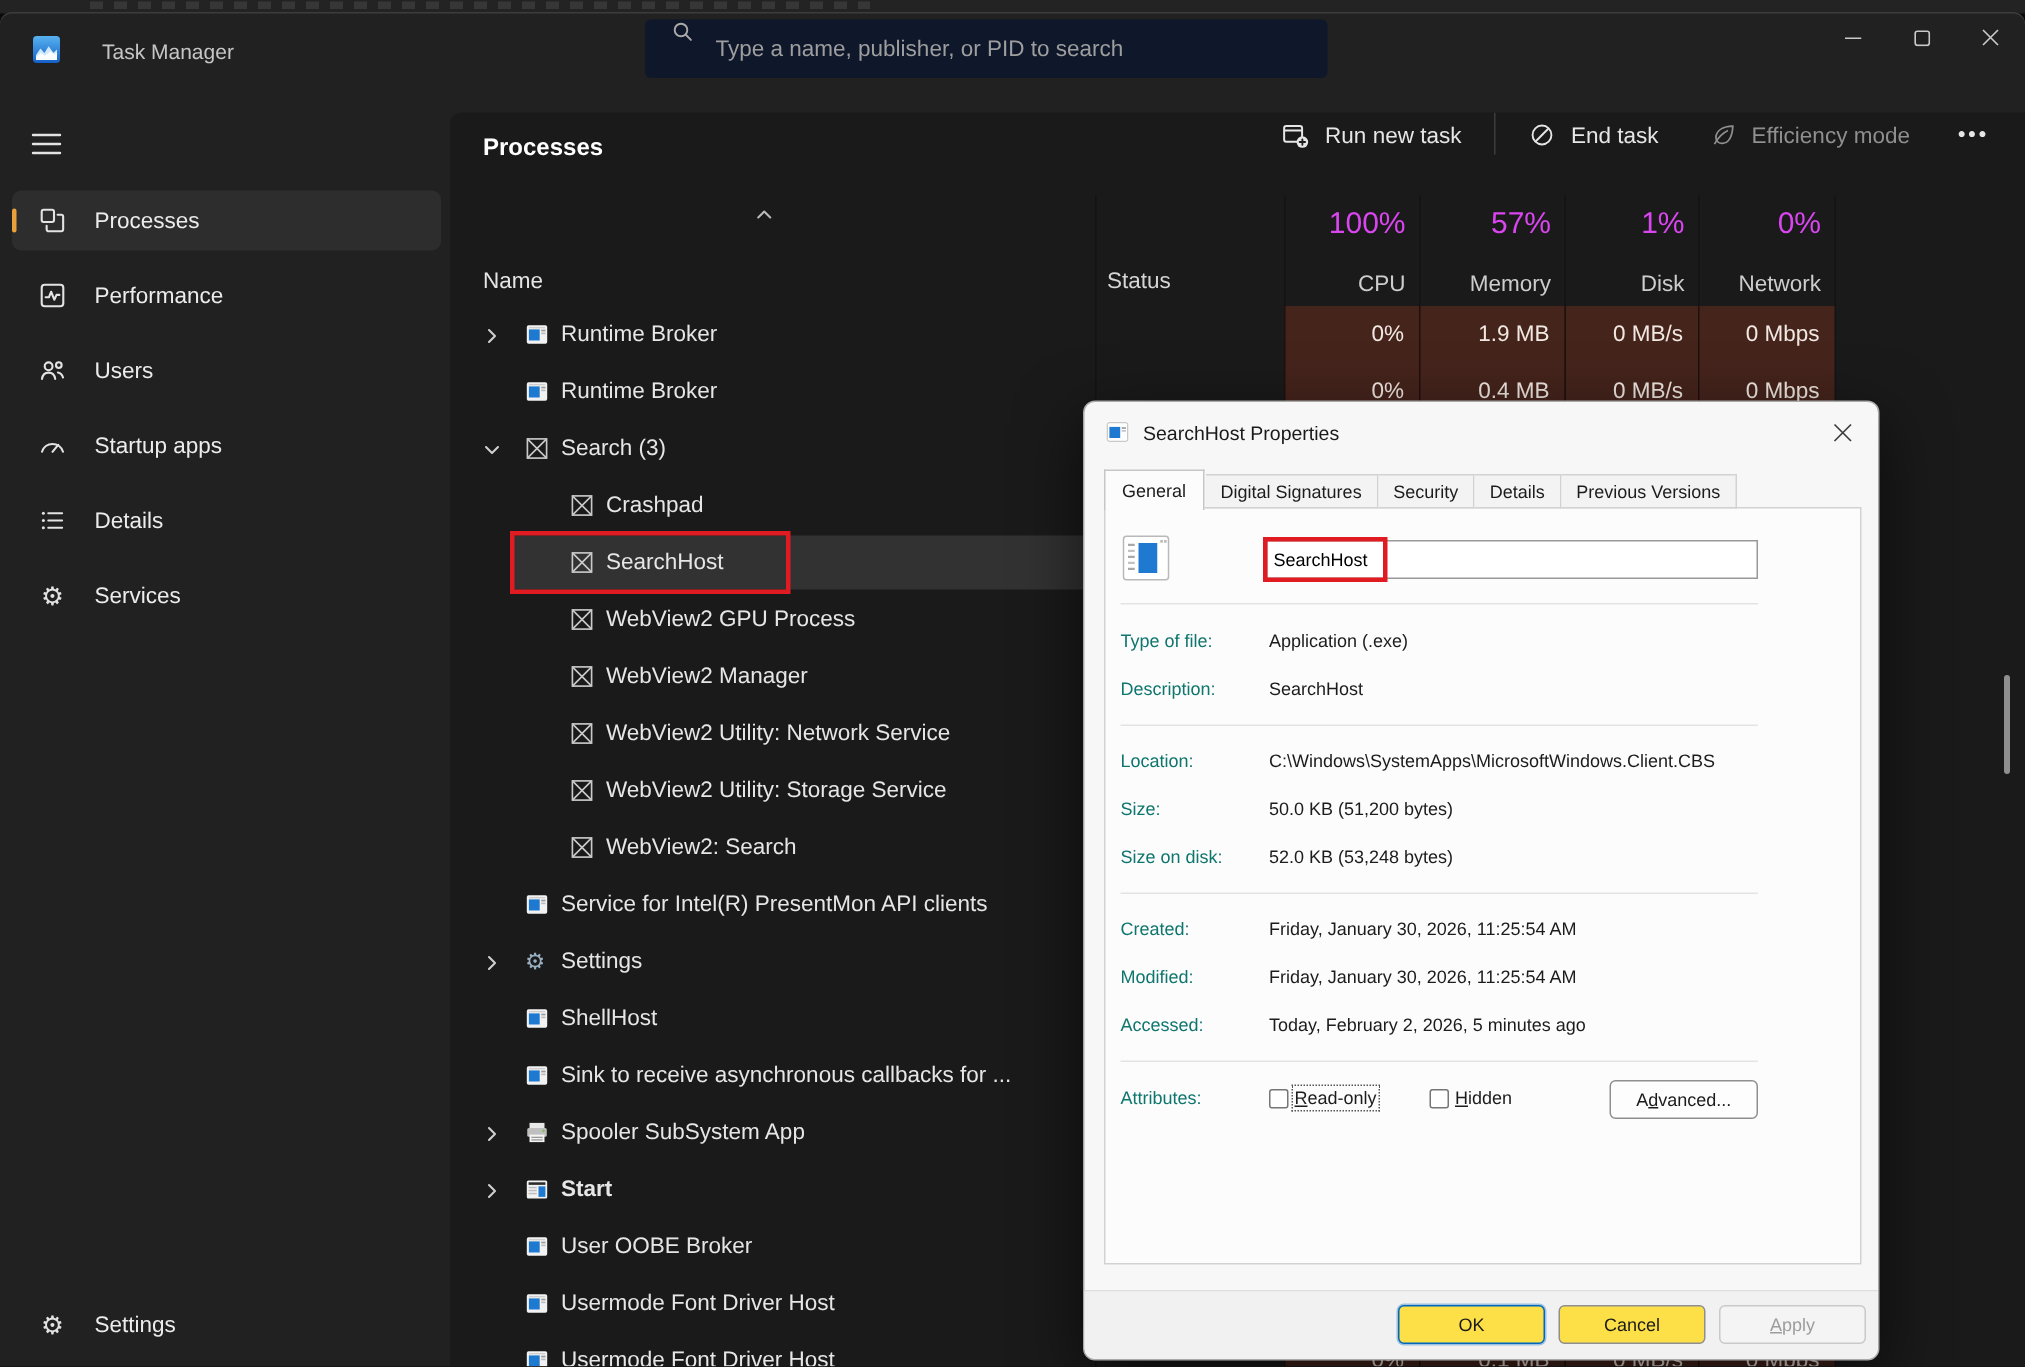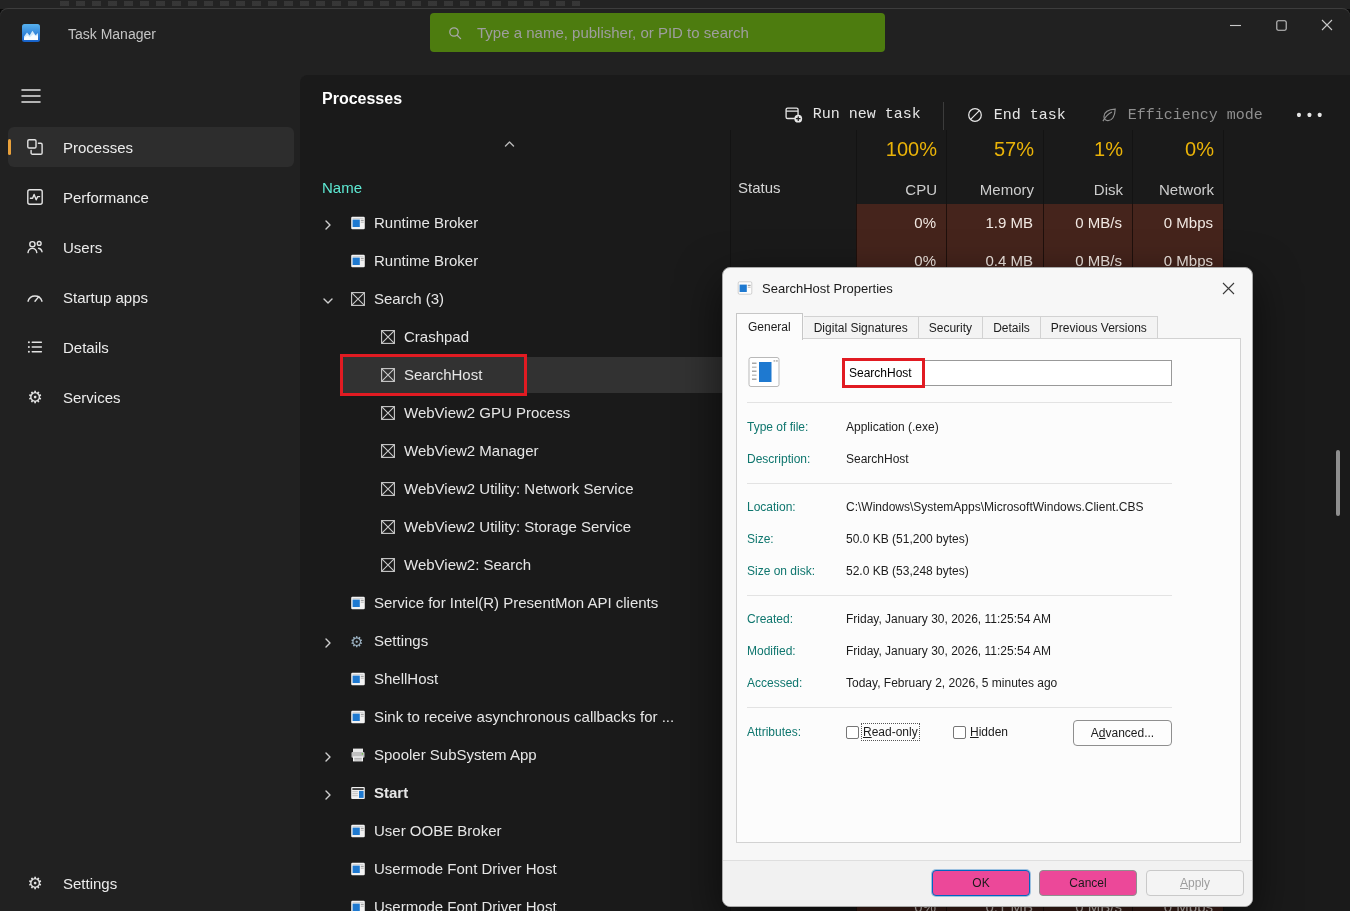--- a/index.html
+++ b/index.html
@@ -5,51 +5,51 @@
   html,body{margin:0;padding:0;}
   body{width:1350px;height:911px;background:#0a0a0a;font-family:"Liberation Sans",sans-serif;overflow:hidden;position:relative;-webkit-font-smoothing:antialiased;}
   
   .bg-sliver{position:absolute;top:0;left:0;width:1350px;height:9px;background:#232323;overflow:hidden;}
   .bg-sliver .marks{position:absolute;top:1px;left:60px;width:520px;height:5px;background:repeating-linear-gradient(90deg,#4a4a4a 0 9px,#232323 9px 16px);opacity:.5;}
   
   .tm-window{position:absolute;top:8px;left:0;width:1350px;height:903px;background:#212121;border-radius:8px 8px 0 0;box-shadow:inset 0 1px 0 #3d3d3d;}
   
   .app-icon{position:absolute;left:22px;top:24px;width:18px;height:18px;}
   .win-title{position:absolute;left:68px;top:26px;font-size:14px;color:#c5c5c5;}
-  .searchbox{position:absolute;left:430px;top:13px;width:455px;height:39px;background:#4d7c0f;border-radius:4px;display:flex;align-items:center;}
+  .searchbox{position:absolute;left:430px;top:13px;width:455px;height:39px;background:#0f172a;border-radius:4px;display:flex;}
   .searchbox svg{margin-left:17px;flex:0 0 auto;}
   .searchbox input{background:transparent;border:none;outline:none;color:#dcdcdc;font-size:15px;font-family:"Liberation Sans",sans-serif;margin-left:12px;width:390px;}
   .searchbox input::placeholder{color:#9e9e9e;opacity:1;}
   .win-controls{position:absolute;right:0;top:0;height:50px;display:flex;}
   .wc-btn{width:46px;height:50px;display:flex;align-items:center;justify-content:center;color:#c9c9c9;cursor:default;}
   
   .hamburger{position:absolute;left:18px;top:84px;width:26px;height:24px;display:flex;align-items:center;justify-content:center;}
   .sidebar{position:absolute;left:8px;top:127px;width:286px;}
   .side-item{position:relative;height:40px;margin-bottom:10px;border-radius:6px;display:flex;align-items:center;}
   .side-item.active{background:#2d2d2d;}
   .side-item .accent{position:absolute;left:0;top:12px;width:3px;height:16px;border-radius:2px;}
   .side-item .sic-wrap{width:20px;height:20px;margin-left:17px;display:flex;align-items:center;justify-content:center;}
   .side-item .slabel{margin-left:18px;font-size:15px;color:#ececec;}
   .settings-item{position:absolute;left:8px;top:863px;width:286px;}
   .gear-glyph{font-size:17px;color:#e3e3e3;line-height:1;}
   
   .panel{position:absolute;left:300px;top:75px;width:1050px;height:836px;background:#1a1a1a;border-top-left-radius:8px;overflow:hidden;}
   .page-title{position:absolute;left:22px;top:15px;font-size:16px;font-weight:bold;color:#fff;}
-  .toolbar-actions{position:absolute;right:16px;top:0;height:55px;display:flex;align-items:flex-end;font-family:Liberation Mono, monospace;}
+  .toolbar-actions{position:absolute;right:16px;top:0;height:55px;display:flex;align-items:flex-start;}
   .tb-btn{display:flex;align-items:center;gap:10px;font-size:15px;color:#e6e6e6;padding:6px 10px;border-radius:4px;}
   .tb-btn.disabled{color:#8f8f8f;}
   .tb-sep{width:1px;height:28px;background:#3c3c3c;margin:0 12px;}
   .tb-more{font-size:14px;font-weight:bold;color:#e6e6e6;letter-spacing:2px;padding:6px 8px;margin-left:14px;}
   
   .vline{position:absolute;top:55px;bottom:0;width:1px;background:#131313;}
   .sort-ind{position:absolute;left:203px;top:60px;}
-  .hdr-name{position:absolute;left:22px;top:104px;font-size:15px;color:#5eead4;}
+  .hdr-name{position:absolute;left:22px;top:104px;font-size:15px;color:#e5e5e5;}
   .hdr-status{position:absolute;left:438px;top:104px;font-size:15px;color:#d6d6d6;}
   .usage-col{position:absolute;top:55px;height:74px;}
-  .usage-col .num{position:absolute;right:9px;top:8px;font-size:20px;color:#eab308;}
+  .usage-col .num{position:absolute;right:9px;top:8px;font-size:20px;color:#d946ef;}
   .usage-col .lbl{position:absolute;right:9px;bottom:6px;font-size:15px;color:#cdcdcd;}
   
   .rows{position:absolute;left:0;top:129px;right:0;bottom:0;overflow:hidden;}
   .prow{position:absolute;left:0;right:0;height:38px;}
   .selbg{position:absolute;left:40px;width:883px;top:1px;height:36px;background:#323232;border-radius:4px;}
   .chev{position:absolute;left:22px;top:13px;width:12px;height:12px;}
   .picon{position:absolute;top:11px;width:16px;height:16px;}
   .plabel{position:absolute;top:0;line-height:38px;font-size:15px;color:#e6e6e6;white-space:nowrap;}
   .heatcell{position:absolute;top:0;height:38px;line-height:38px;text-align:right;padding-right:10px;box-sizing:border-box;font-size:15px;color:#f1e8e2;border-left:1px solid rgba(0,0,0,.55);}
   .rowbox{position:absolute;left:40px;top:-2px;width:187px;height:42px;border:3px solid #e11b22;box-sizing:border-box;z-index:5;}
@@ -69,21 +69,21 @@
   .name-input{position:absolute;left:107px;top:21px;width:328px;height:26px;background:#fff;border:1px solid #999;box-sizing:border-box;font-size:12px;font-family:"Liberation Sans",sans-serif;color:#000;padding:0 0 0 4px;outline:none;}
   .red-input-box{position:absolute;left:105px;top:19px;width:83px;height:30px;border:3px solid #e11b22;box-sizing:border-box;z-index:4;}
   .psep{position:absolute;left:10px;width:425px;height:1px;background:#e3e3e3;}
   .flabel{position:absolute;left:10px;font-size:12px;color:#0f766e;white-space:nowrap;text-align:right;}
   .fvalue{position:absolute;left:109px;width:330px;font-size:12px;color:#1c1c1c;white-space:nowrap;overflow:hidden;}
   .cb{position:absolute;width:13px;height:13px;background:#fff;border:1px solid #767676;border-radius:2px;box-sizing:border-box;}
   .cb-label{position:absolute;font-size:12px;color:#1c1c1c;white-space:nowrap;}
   .cb-label.focused{outline:1px dotted #555;outline-offset:1px;}
   .adv-btn{position:absolute;left:336px;width:99px;height:26px;background:#fdfdfd;border:1px solid #8f8f8f;border-radius:4px;font-size:12px;color:#1c1c1c;display:flex;align-items:center;justify-content:center;box-sizing:border-box;}
   .dlg-footer{position:absolute;left:0;right:0;bottom:0;height:45px;background:#f1f1f1;border-top:1px solid #dedede;border-radius:0 0 8px 8px;}
-  .dlg-btn{position:absolute;top:9px;width:98px;height:26px;border-radius:4px;font-size:12px;display:flex;align-items:center;justify-content:center;box-sizing:border-box;background:#ec4899;border:1px solid #8f8f8f;color:#1a1a1a;}
+  .dlg-btn{position:absolute;top:9px;width:98px;height:26px;border-radius:4px;font-size:12px;display:flex;align-items:center;justify-content:center;box-sizing:border-box;background:#fde047;border:1px solid #8f8f8f;color:#1a1a1a;}
   .dlg-btn.default{border:1px solid #0067C0;box-shadow:0 0 0 1px rgba(0,103,192,.35);}
   .dlg-btn.disabled{background:#f4f4f4;border:1px solid #c9c9c9;color:#9d9d9d;}
   u{text-decoration:underline;}
 </style>
 </head>
 <body>
 
 <div class="bg-sliver">
     <div class="marks"></div>
   </div>

